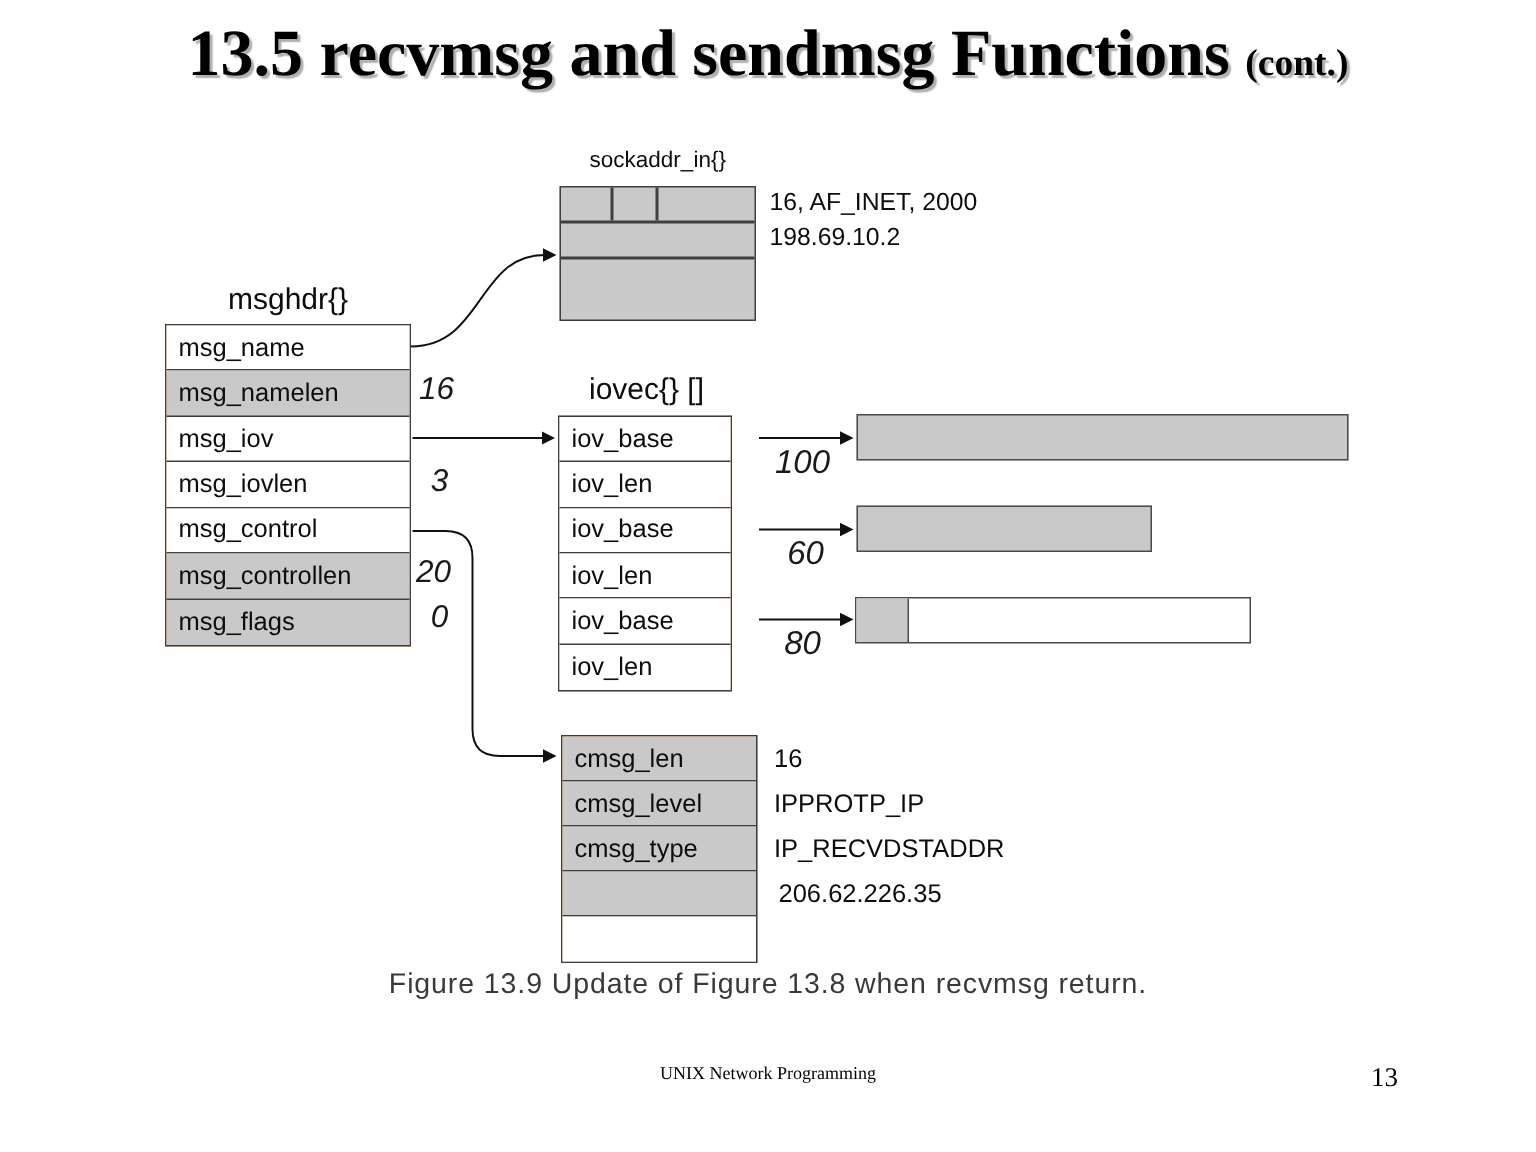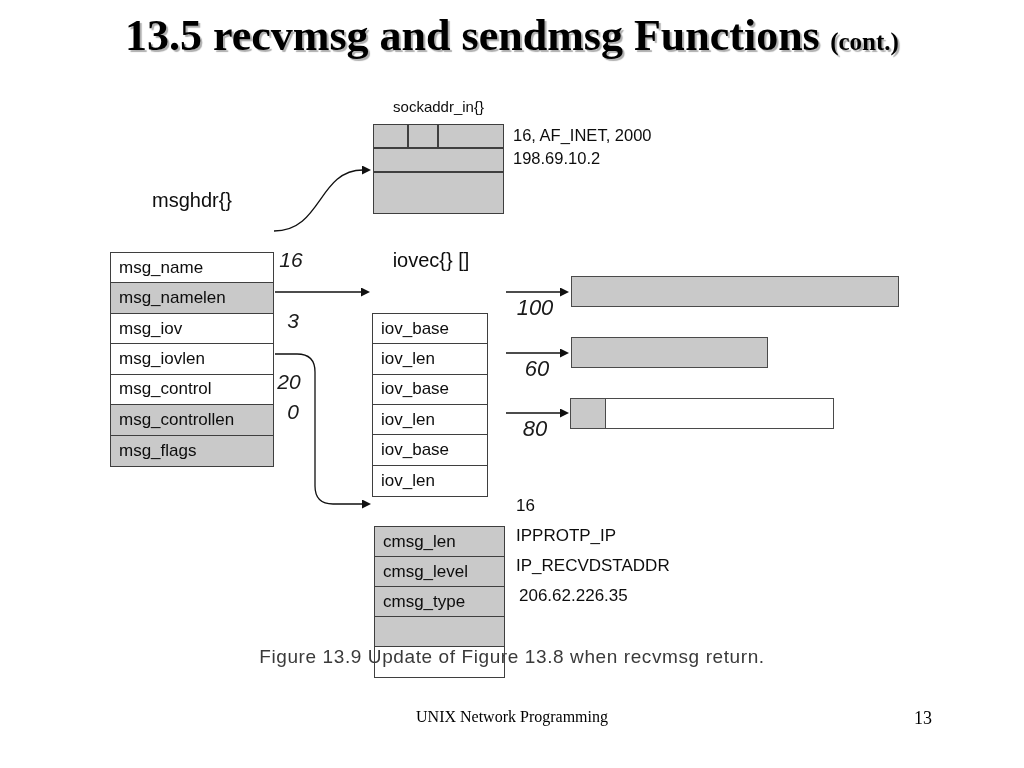--- a/index.html
+++ b/index.html
@@ -42,21 +42,20 @@
     position: absolute;
     font-size: 20px;
     color: #0d0d0d;
     text-align: center;
     white-space: nowrap;
   }
   .struct-table {
     position: absolute;
     border: 1.5px solid #3f3f3f;
     background: #fdba74;
-    margin-top: 36px;
   }
   .struct-row {
     display: flex;
     align-items: center;
     padding-left: 8px;
     font-size: 17px;
     color: #0d0d0d;
     border-bottom: 1.5px solid #3f3f3f;
     background: #fff;
     overflow: hidden;
@@ -127,21 +126,21 @@
     letter-spacing: 0.6px;
     color: #3a3a3a;
     white-space: nowrap;
   }
   .footer-text {
     position: absolute;
     top: 708px;
     left: 50%;
     transform: translateX(-50%);
     font-family: "Liberation Serif", serif;
-    font-size: 16px;
+    font-size: 12px;
     color: #000;
     white-space: nowrap;
   }
   .page-number {
     position: absolute;
     top: 708px;
     left: 914px;
     font-family: "Liberation Serif", serif;
     font-size: 18px;
     color: #000;

